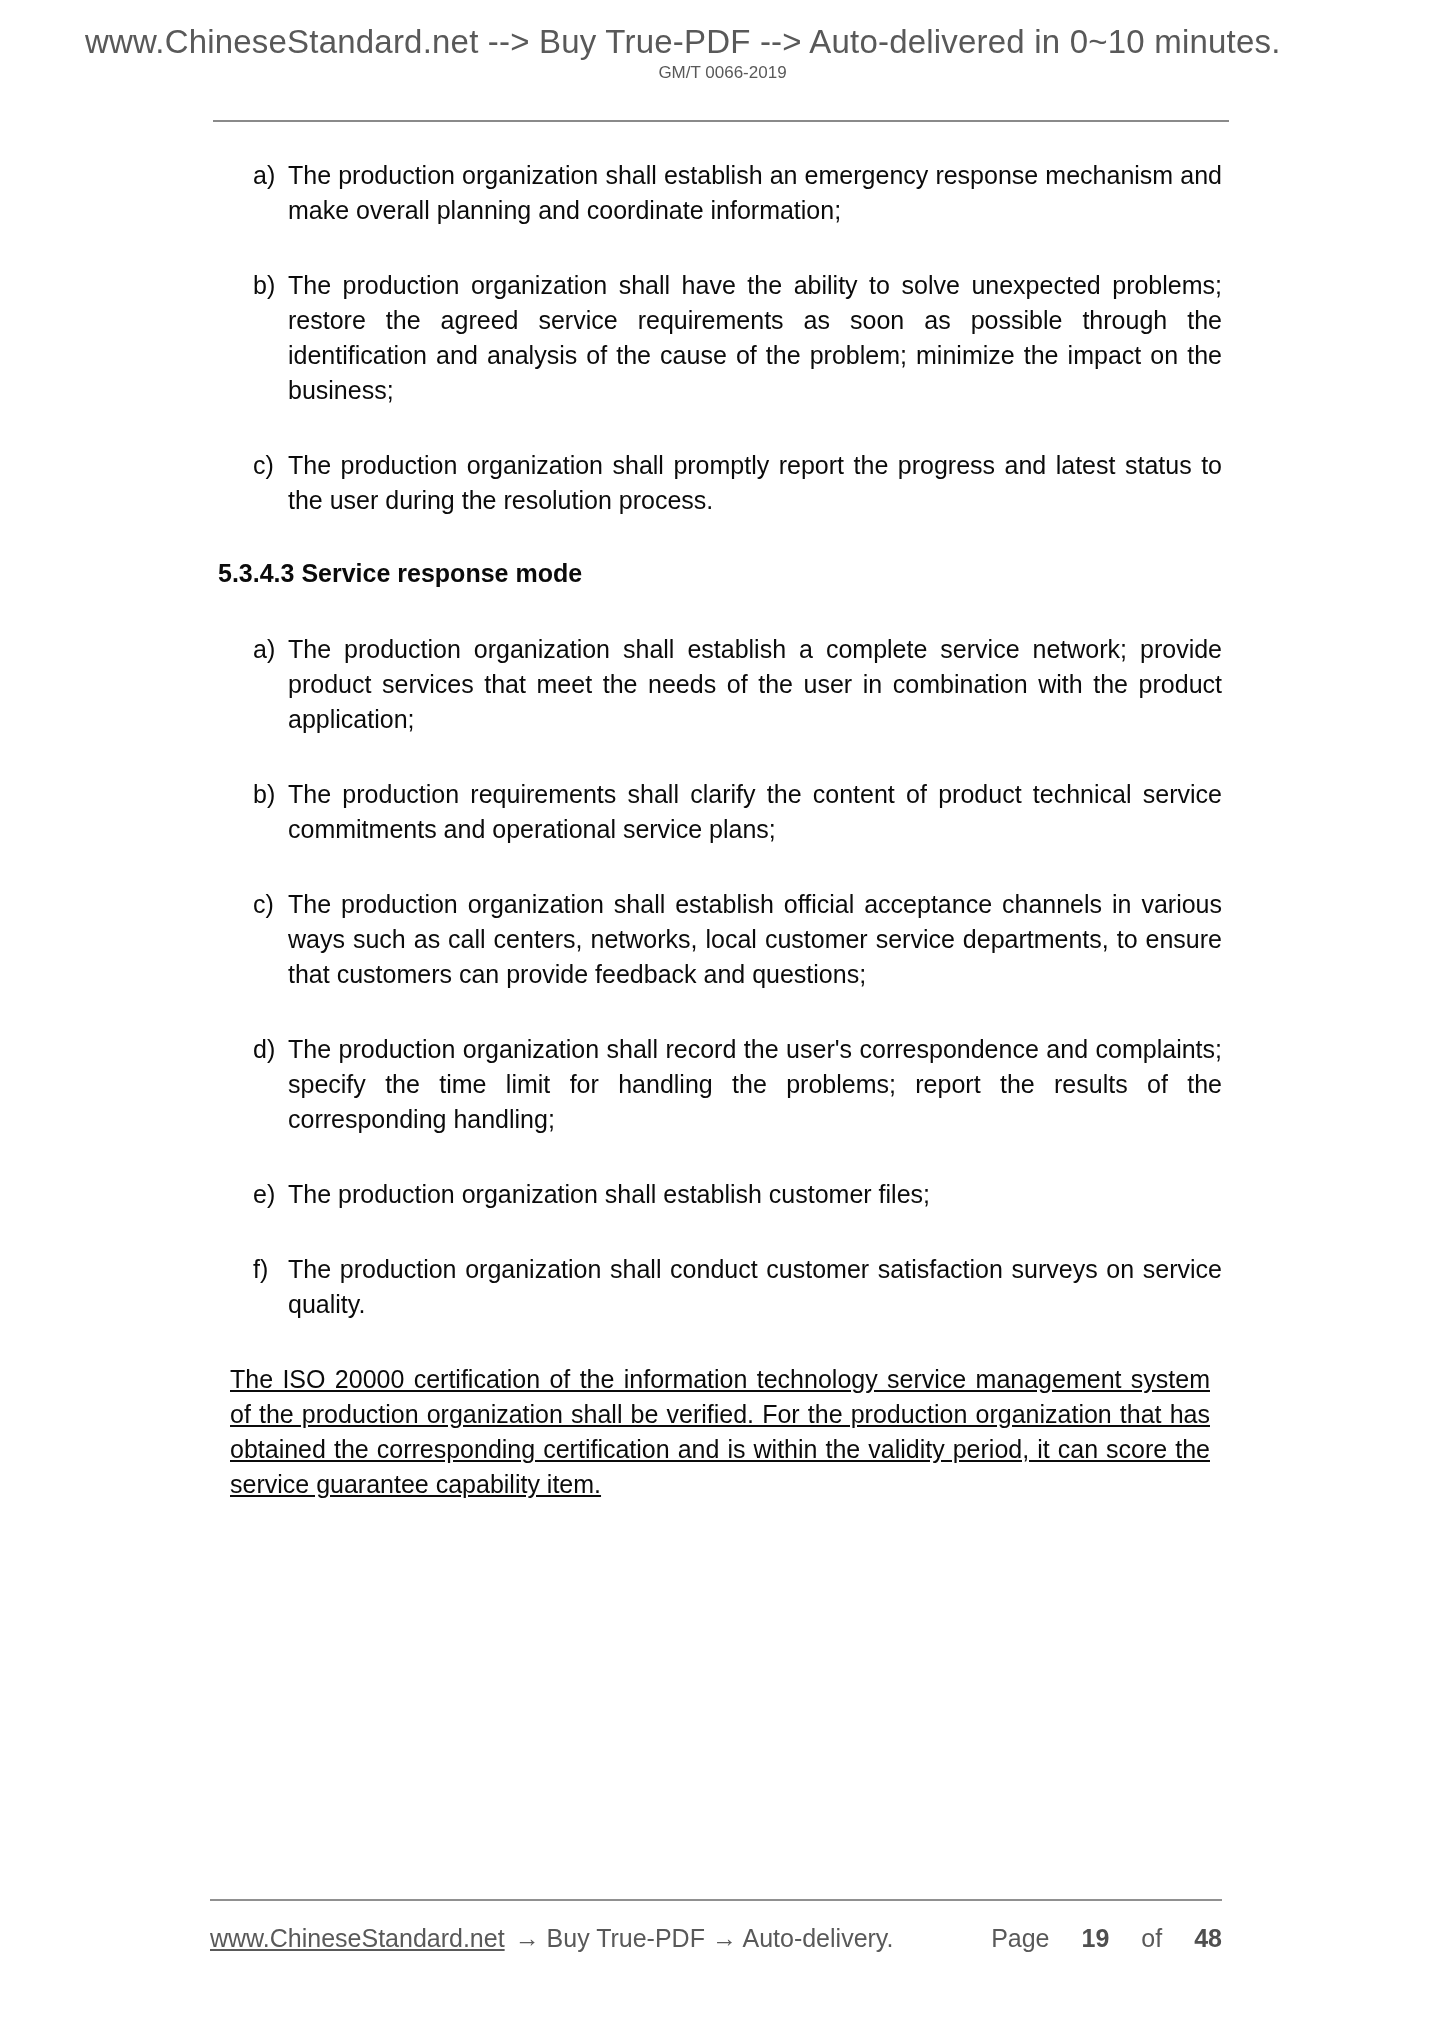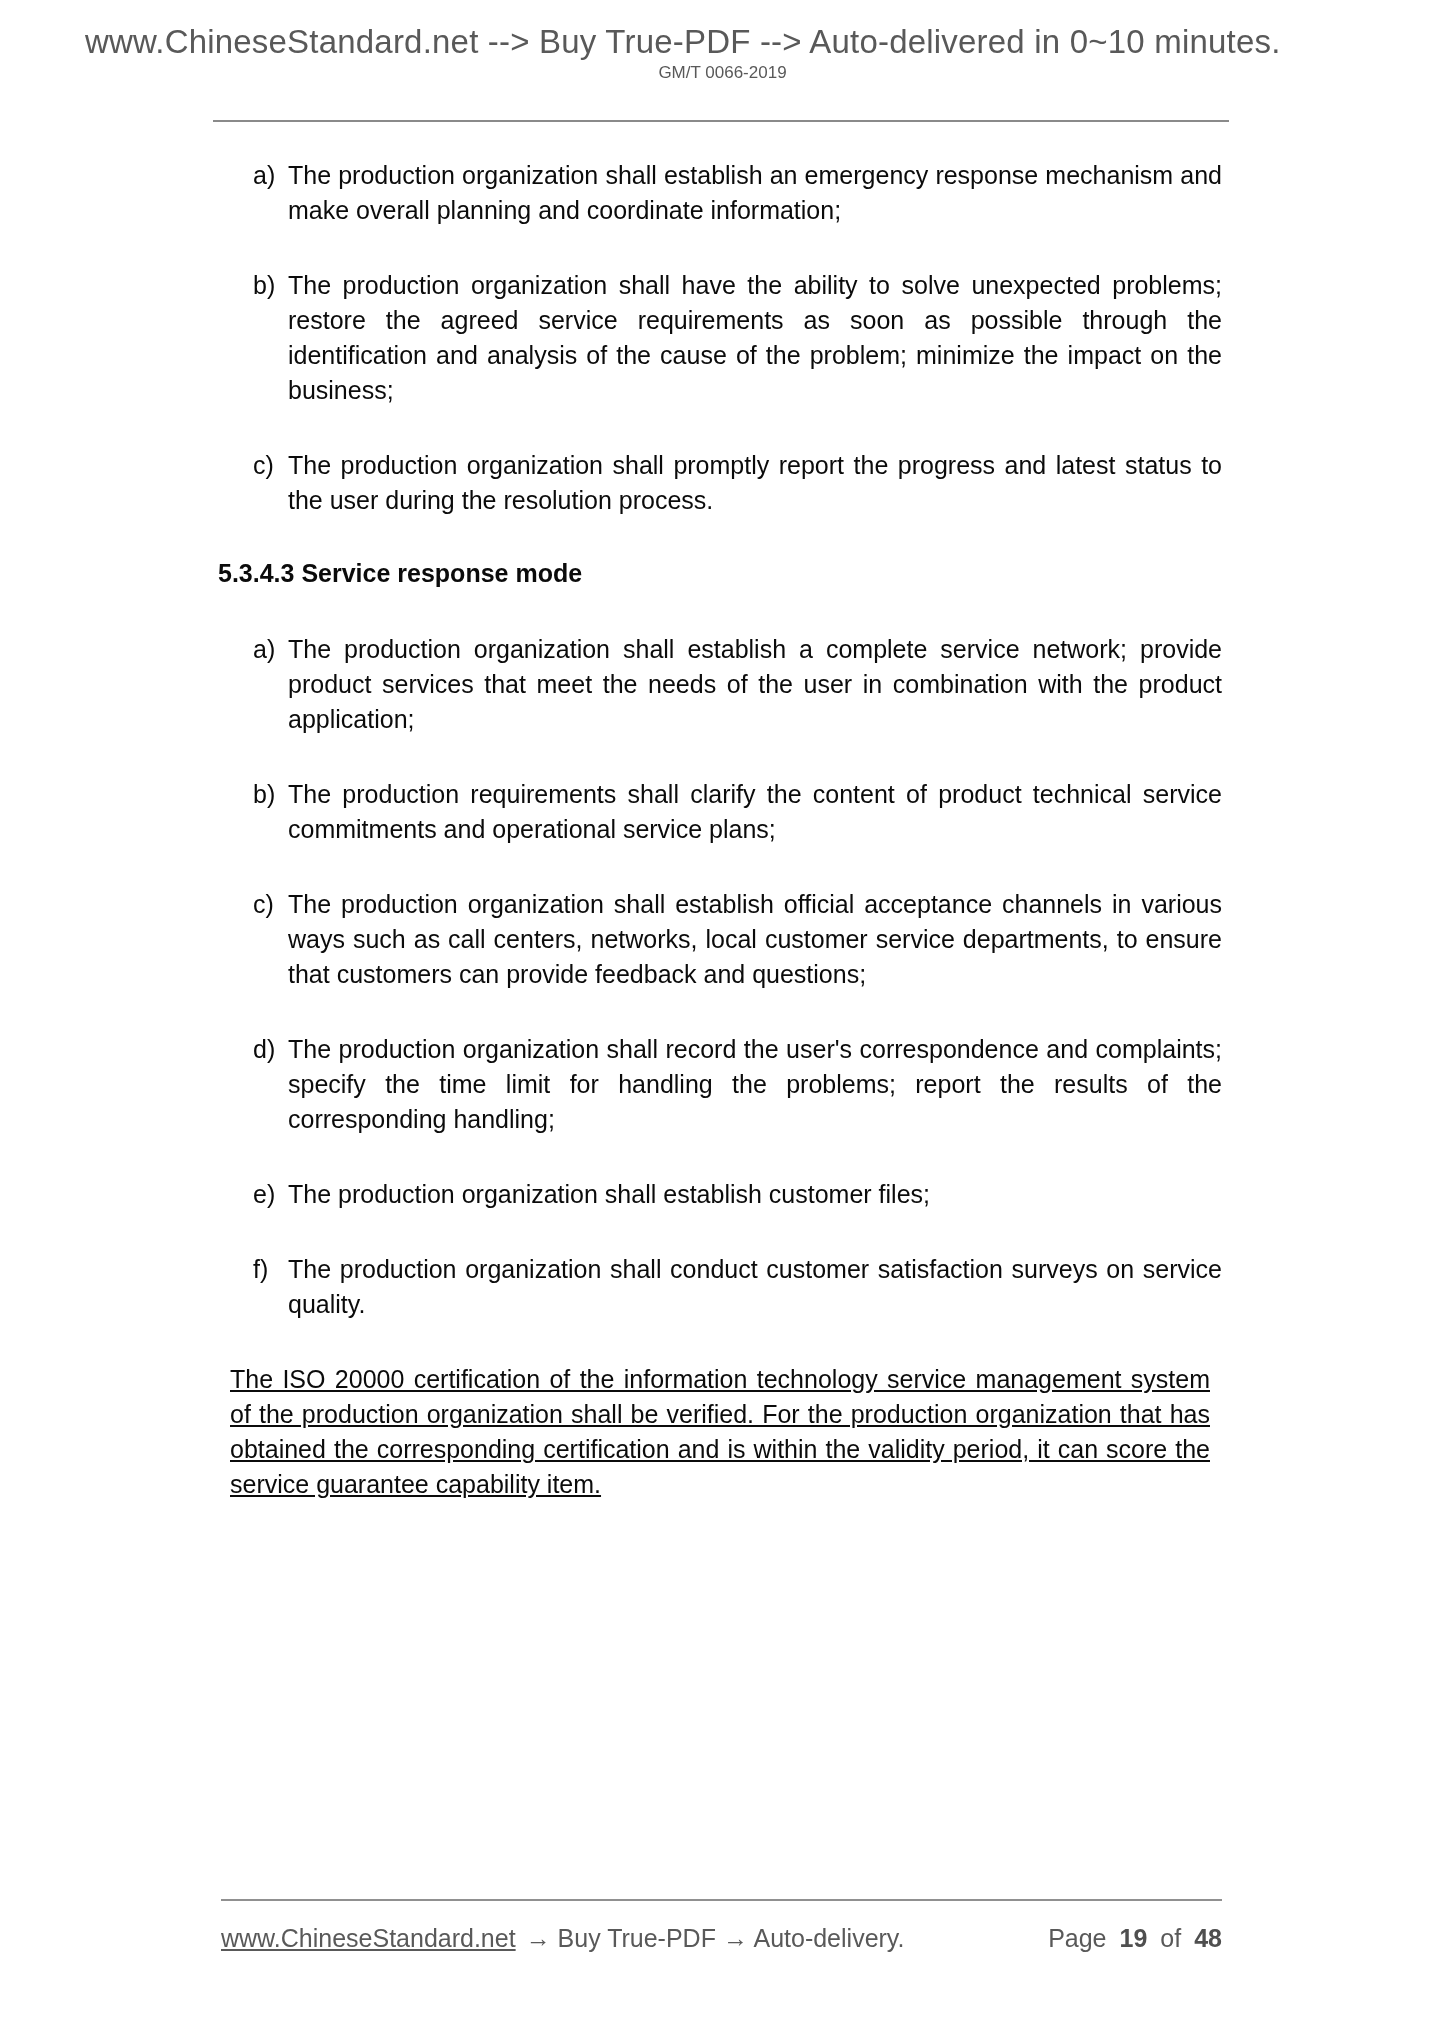--- a/index.html
+++ b/index.html
@@ -41,31 +41,31 @@
     color:#0b0b0b;
     margin:0 0 44px 0;
   }
   .section-heading.not-first { margin-top:36px; }
   .list-item { display:flex; margin:0 0 40px 0; }
   .item-label { flex:none; width:35px; margin-left:35px; }
   .item-text { flex:1; text-align:justify; text-align-last:left; }
   .body-paragraph { text-align:justify; text-align-last:left; margin:12px;text-decoration:underline; }
   
   .footer {
-    position:absolute; top:1899px; left:221px; right:223px;
+    position:absolute; top:1899px; left:210px; right:223px;
     border-top:2px solid #909090;
     padding-top:21px;
     display:flex; justify-content:space-between; align-items:baseline;
     font-size:25px; line-height:32px;
     color:#595959;
   }
   .footer-left { white-space:nowrap; }
   .footer-link { color:#595959; text-decoration:underline; cursor:pointer; }
   .footer-tail { margin-left:10px; }
-  .footer-page { display:inline-flex; gap:13px; white-space:nowrap; }
+  .footer-page { display:inline-flex; gap:32px; white-space:nowrap; }
   .footer-page .num { font-weight:bold; color:#4f4f4f; }
 </style>
 </head>
 <body>
 
 <div class="page">
 
   <div class="header">
     <div class="header-line1">www.ChineseStandard.net --&gt; Buy True-PDF --&gt; Auto-delivered in 0~10 minutes.</div>
     <div class="header-line2">GM/T 0066-2019</div>

